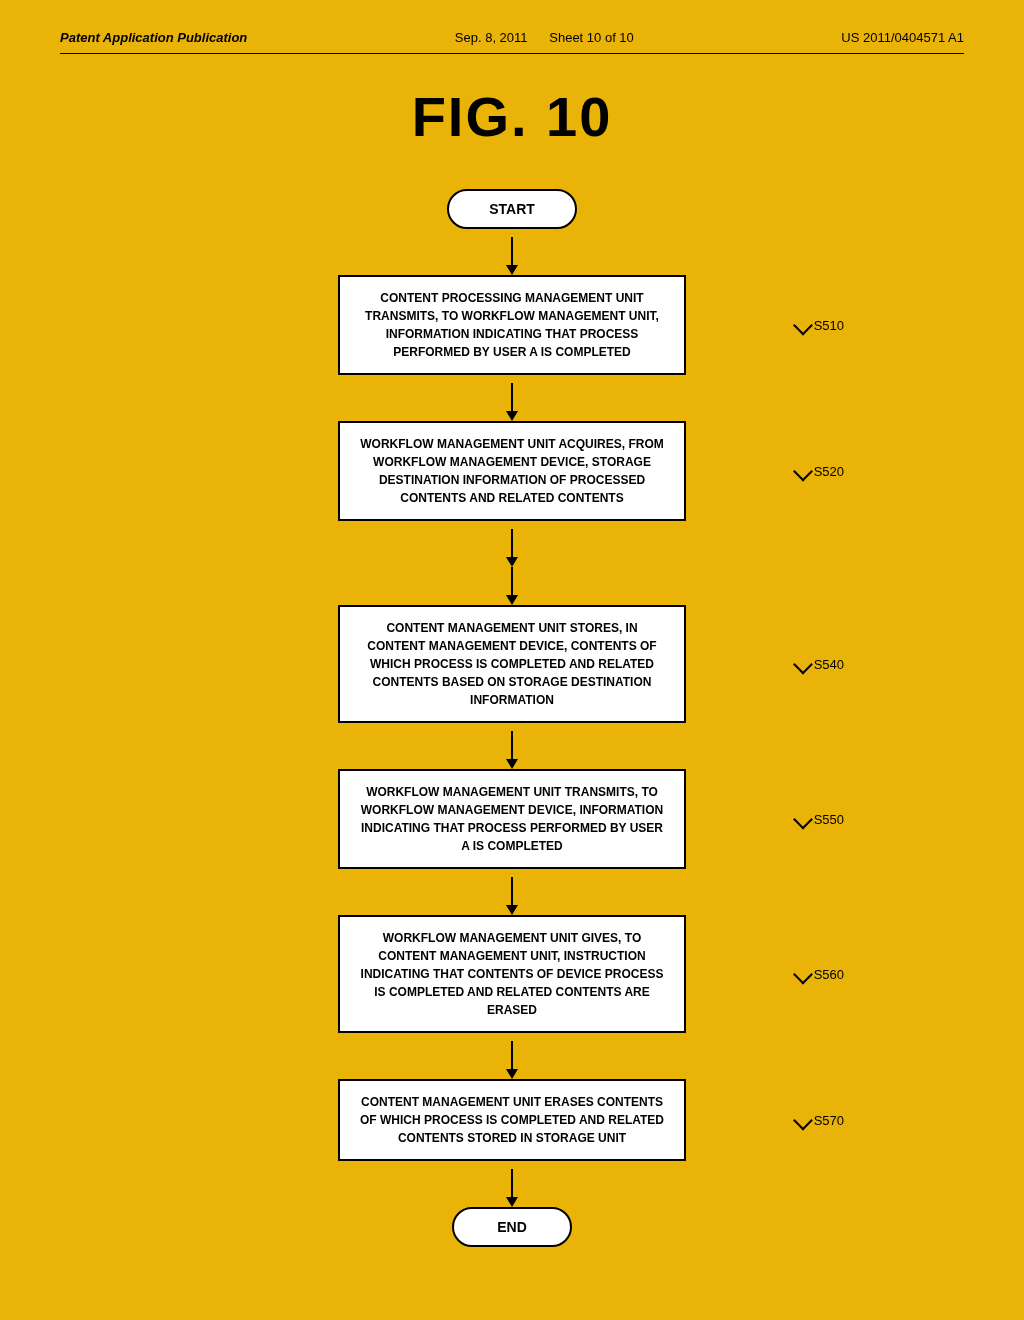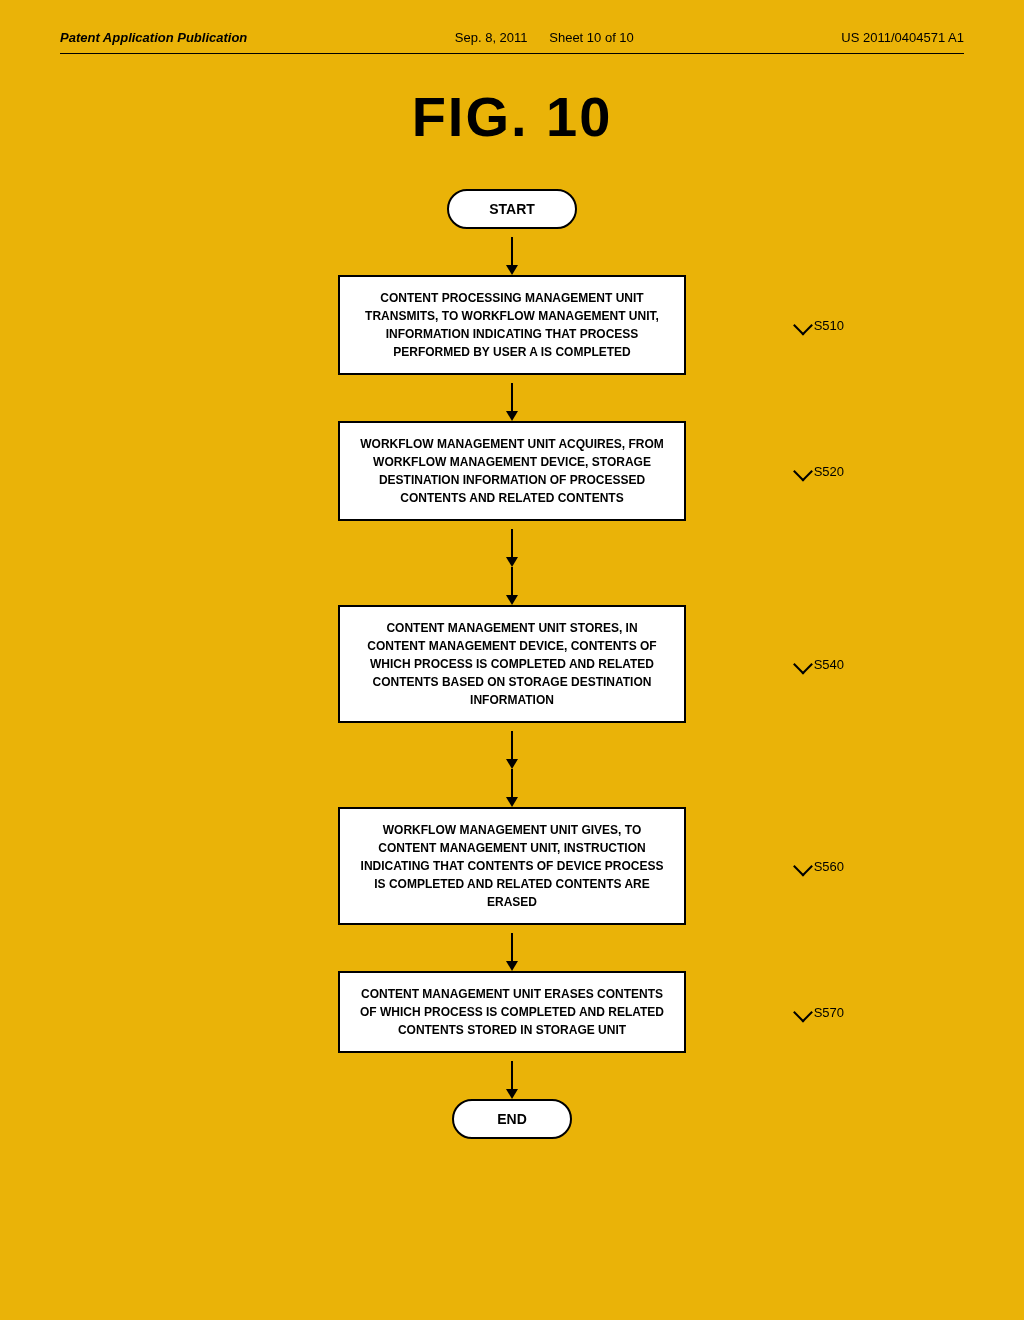--- a/index.html
+++ b/index.html
@@ -180,20 +180,28 @@
       </div>
       <div class="step-label">
         <span>S540</span>
       </div>
     </div>
 
     <div class="arrow-container">
       <div class="arrow-line"></div>
     </div>
 
+    <div class="step-row">
+      <div class="node-rect">
+        <span>WORKFLOW MANAGEMENT UNIT TRANSMITS, TO WORKFLOW MANAGEMENT DEVICE, INFORMATION INDICATING THAT PROCESS PERFORMED BY USER A IS COMPLETED</span>
+      </div>
+      <div class="step-label">
+        <span>S550</span>
+      </div>
+    </div>
 
     <div class="arrow-container">
       <div class="arrow-line"></div>
     </div>
 
     <div class="step-row">
       <div class="node-rect">
         <span>WORKFLOW MANAGEMENT UNIT GIVES, TO CONTENT MANAGEMENT UNIT, INSTRUCTION INDICATING THAT CONTENTS OF DEVICE PROCESS IS COMPLETED AND RELATED CONTENTS ARE ERASED</span>
       </div>
       <div class="step-label">

